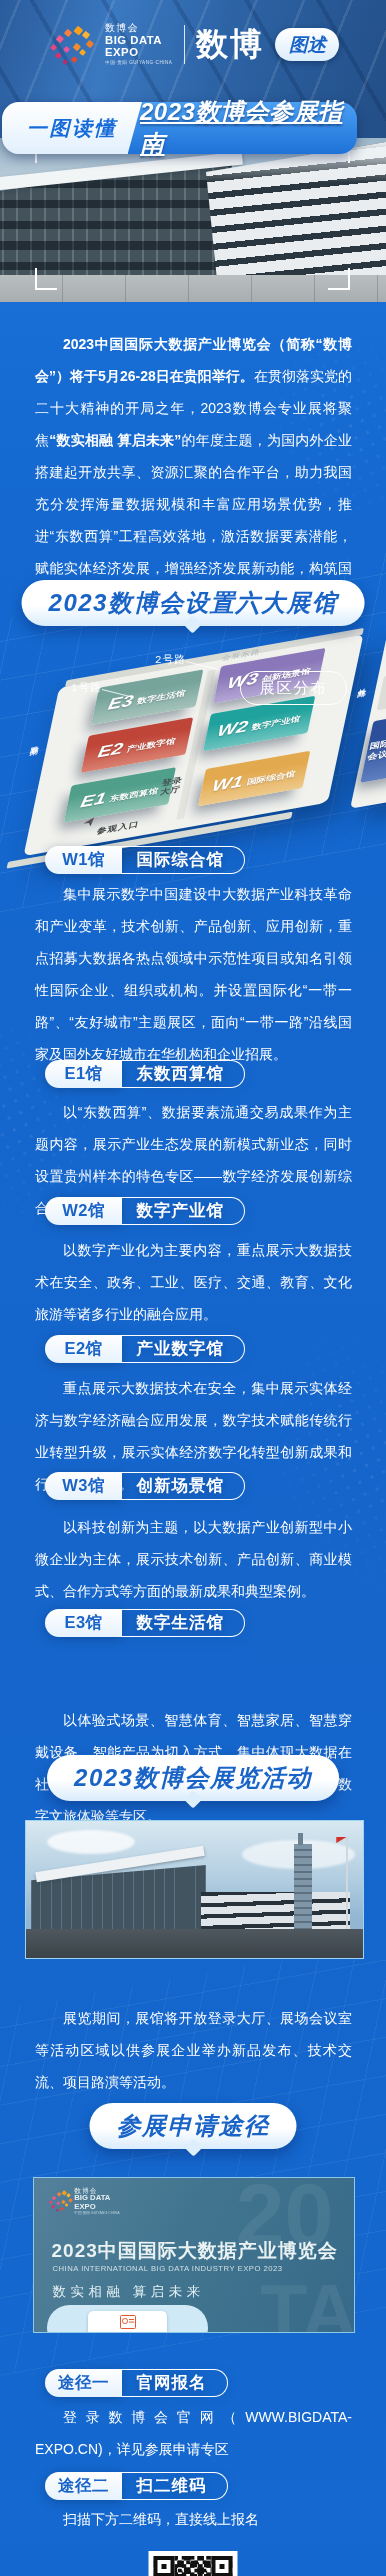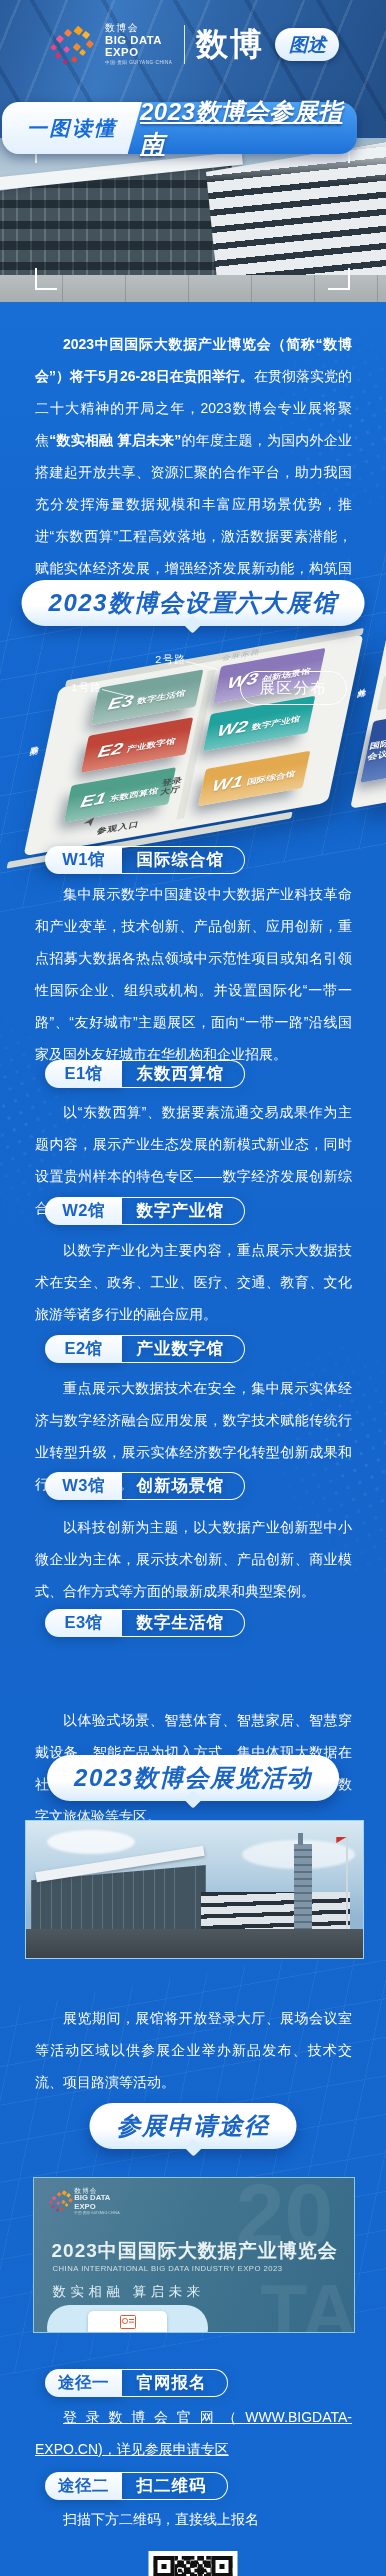--- a/index.html
+++ b/index.html
@@ -400,21 +400,21 @@
         <span class="badge-ic"></span>
         <span>参展报名</span>
       </div>
     </div>
   </div>
 
   <div class="hall-h" style="top:2369px;">
     <div class="code">途径一</div>
     <div class="name">官网报名</div>
   </div>
-  <p class="para" style="top:2401px;text-decoration:underline;"><span>登录数博会官网（</span><span>WWW.BIGDATA-EXPO.CN</span><span>)，详见参展申请专区</span></p>
+  <p class="para" style="top:2401px;"><span>登录数博会官网（</span><span>WWW.BIGDATA-EXPO.CN</span><span>)，详见参展申请专区</span></p>
 
   <div class="hall-h" style="top:2472px;">
     <div class="code">途径二</div>
     <div class="name">扫二维码</div>
   </div>
   <p class="para" style="top:2503px;">扫描下方二维码，直接线上报名</p>
 
   <div id="qr">
     <div class="qr-pat"></div>
     <div class="fp tl"></div>

